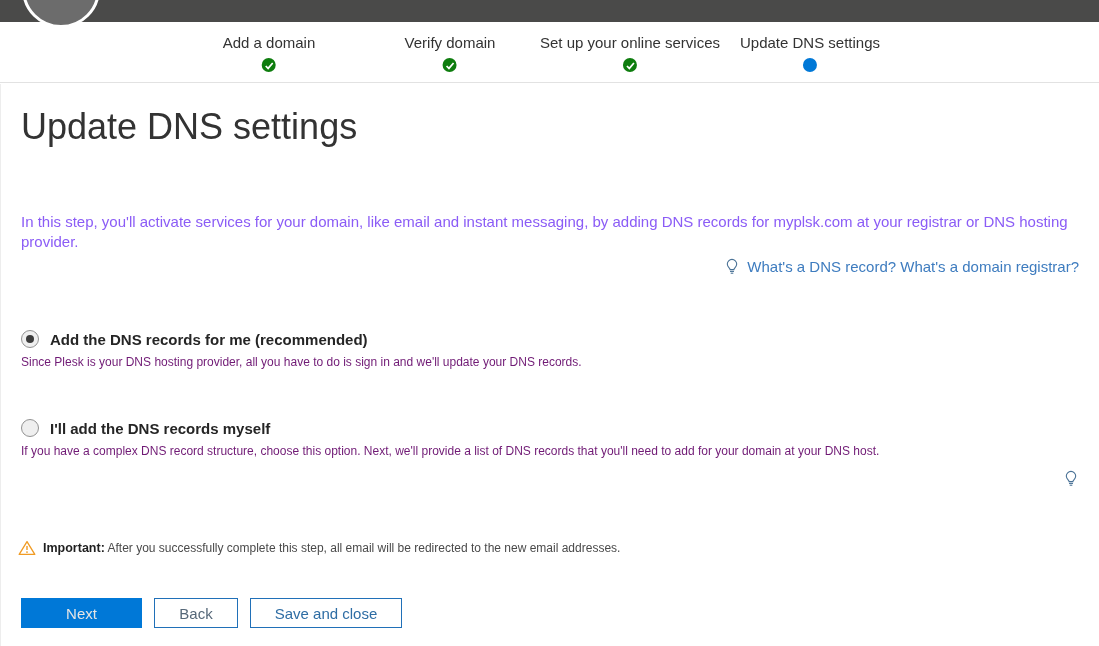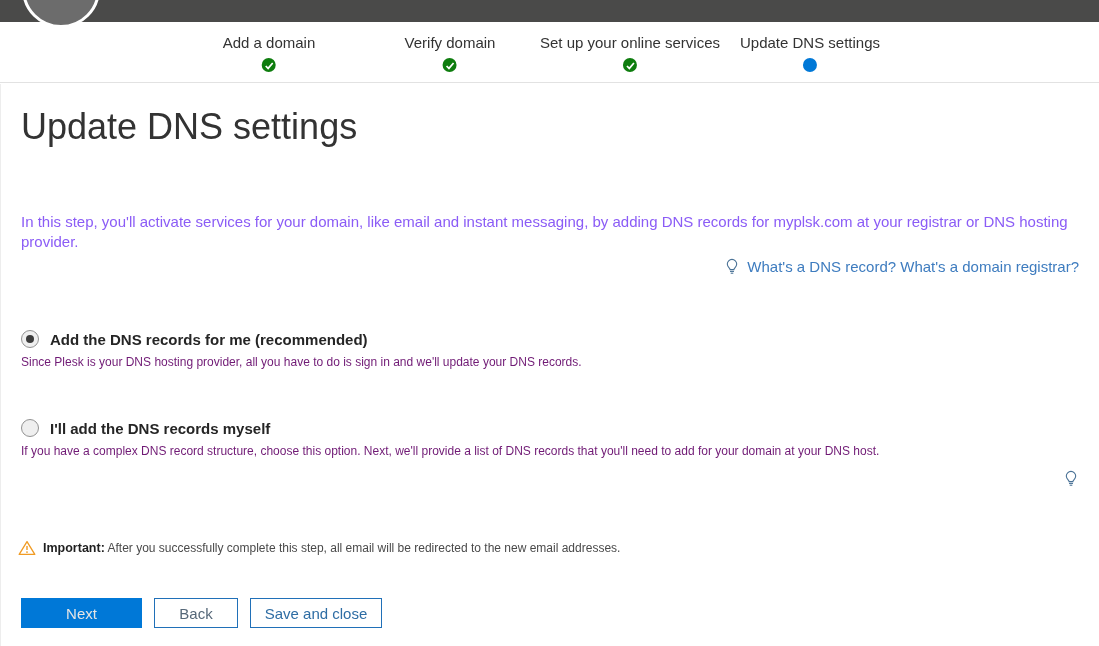--- a/index.html
+++ b/index.html
@@ -120,21 +120,21 @@
     background: #ffffff;
     border: 1px solid #2070b8;
   }
   .btn-primary {
     width: 121px;
     background: #0078d7;
     border: 1px solid #0078d7;
     color: #e5e5e5;
   }
   .btn-back { width: 84px; color: #566879; }
-  .btn-save { width: 132px; color: #2e6da4; }
+  .btn-save { width: 152px; color: #2e6da4; }
 </style>
 </head>
 <body>
 
 <div class="topbar"></div>
 <div class="avatar"></div>
 
 <div class="stepper">
   <div class="step" style="left:269px;">
     <span class="step-label">Add a domain</span>

